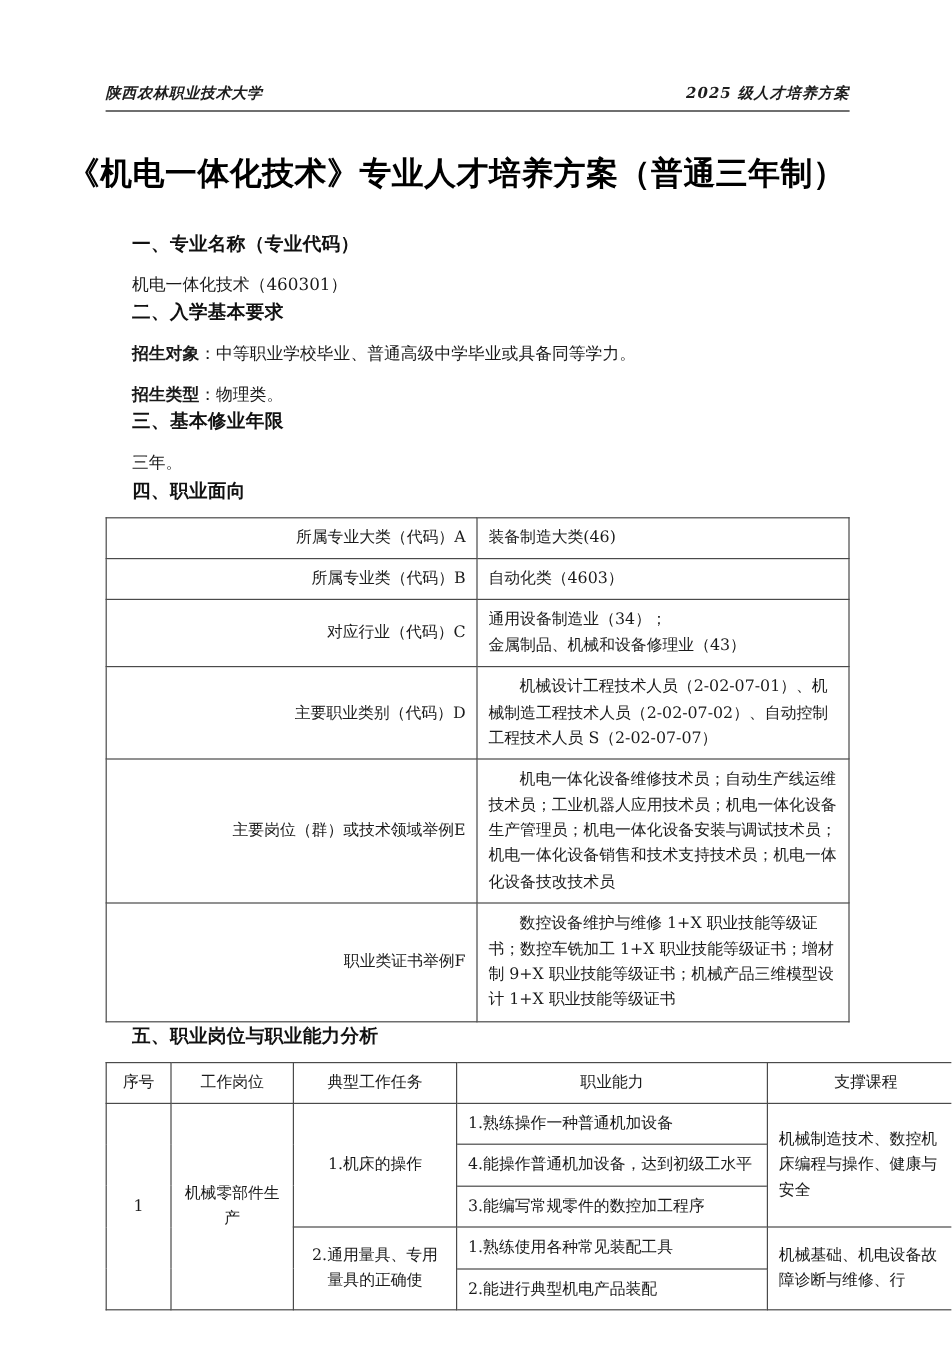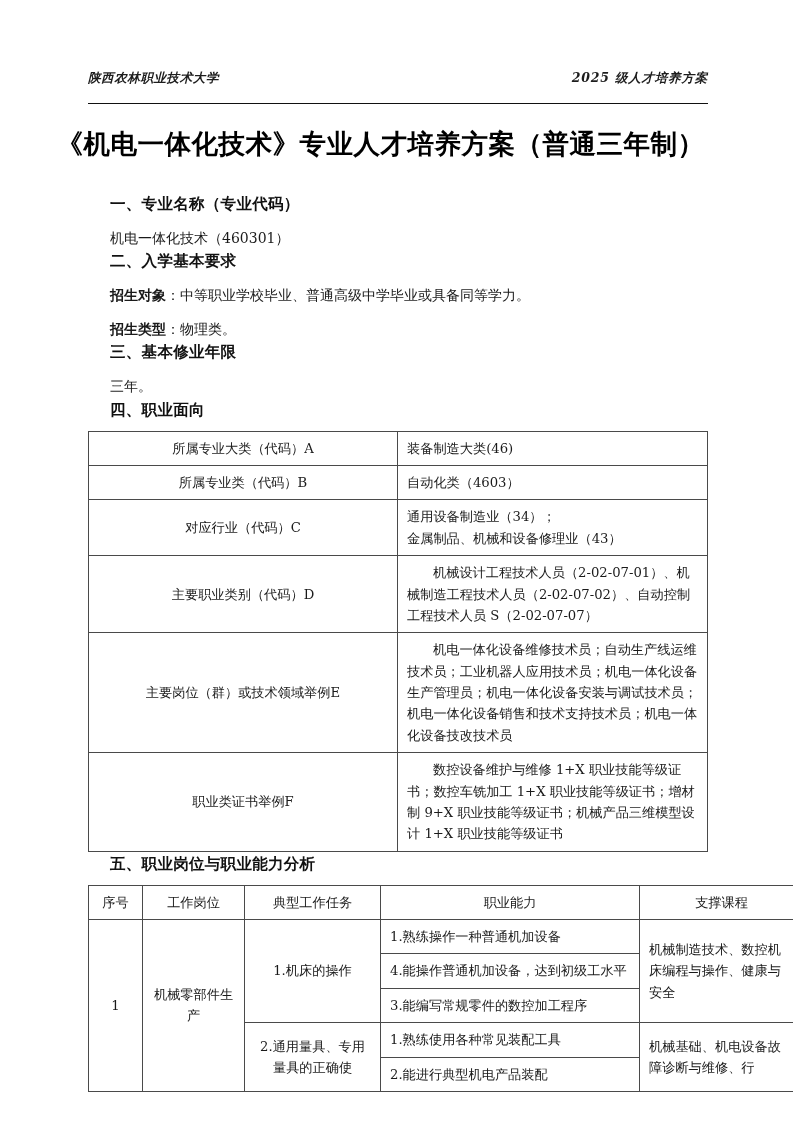--- a/index.html
+++ b/index.html
@@ -28,21 +28,21 @@
     width: 620px;
     display: flex;
     justify-content: space-between;
     align-items: flex-end;
     font-family: "DejaVu Serif", "Liberation Serif", serif;
     font-size: 12.5px;
     font-style: italic;
     font-weight: 700;
     letter-spacing: 0.6px;
     color: #1d1d1d;
-    padding-bottom: 16px;
+    padding-bottom: 5px;
     border-bottom: 1.6px solid #111;
   }
   .running-header .rh-right {
     letter-spacing: 0.8px;
   }
 
   
   .doc-title {
     position: absolute;
     left: 0;
@@ -100,21 +100,21 @@
   }
   table.doc-table td, table.doc-table th {
     border: 1px solid #4a4a4a;
     padding: 6px 9px;
     vertical-align: middle;
     line-height: 1.62;
     font-weight: 400;
   }
   
   .t-occ td.label {
-    text-align: center;
+    text-align: right;
     width: 290px;
   }
   .t-occ td.value {
     text-align: left;
   }
   .t-occ td.value.center {
     text-align: left;
   }
   .t-occ td.value .indent {
     display: block;

